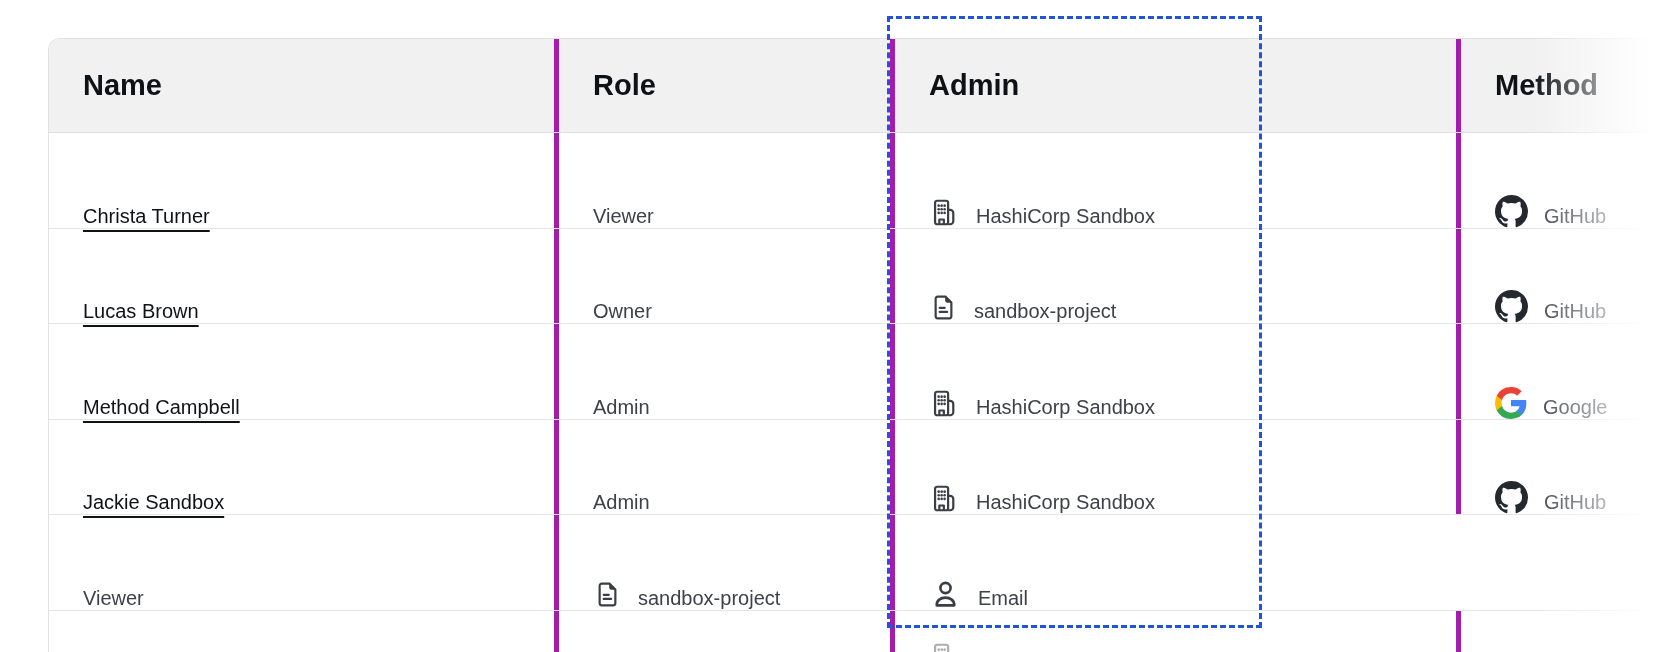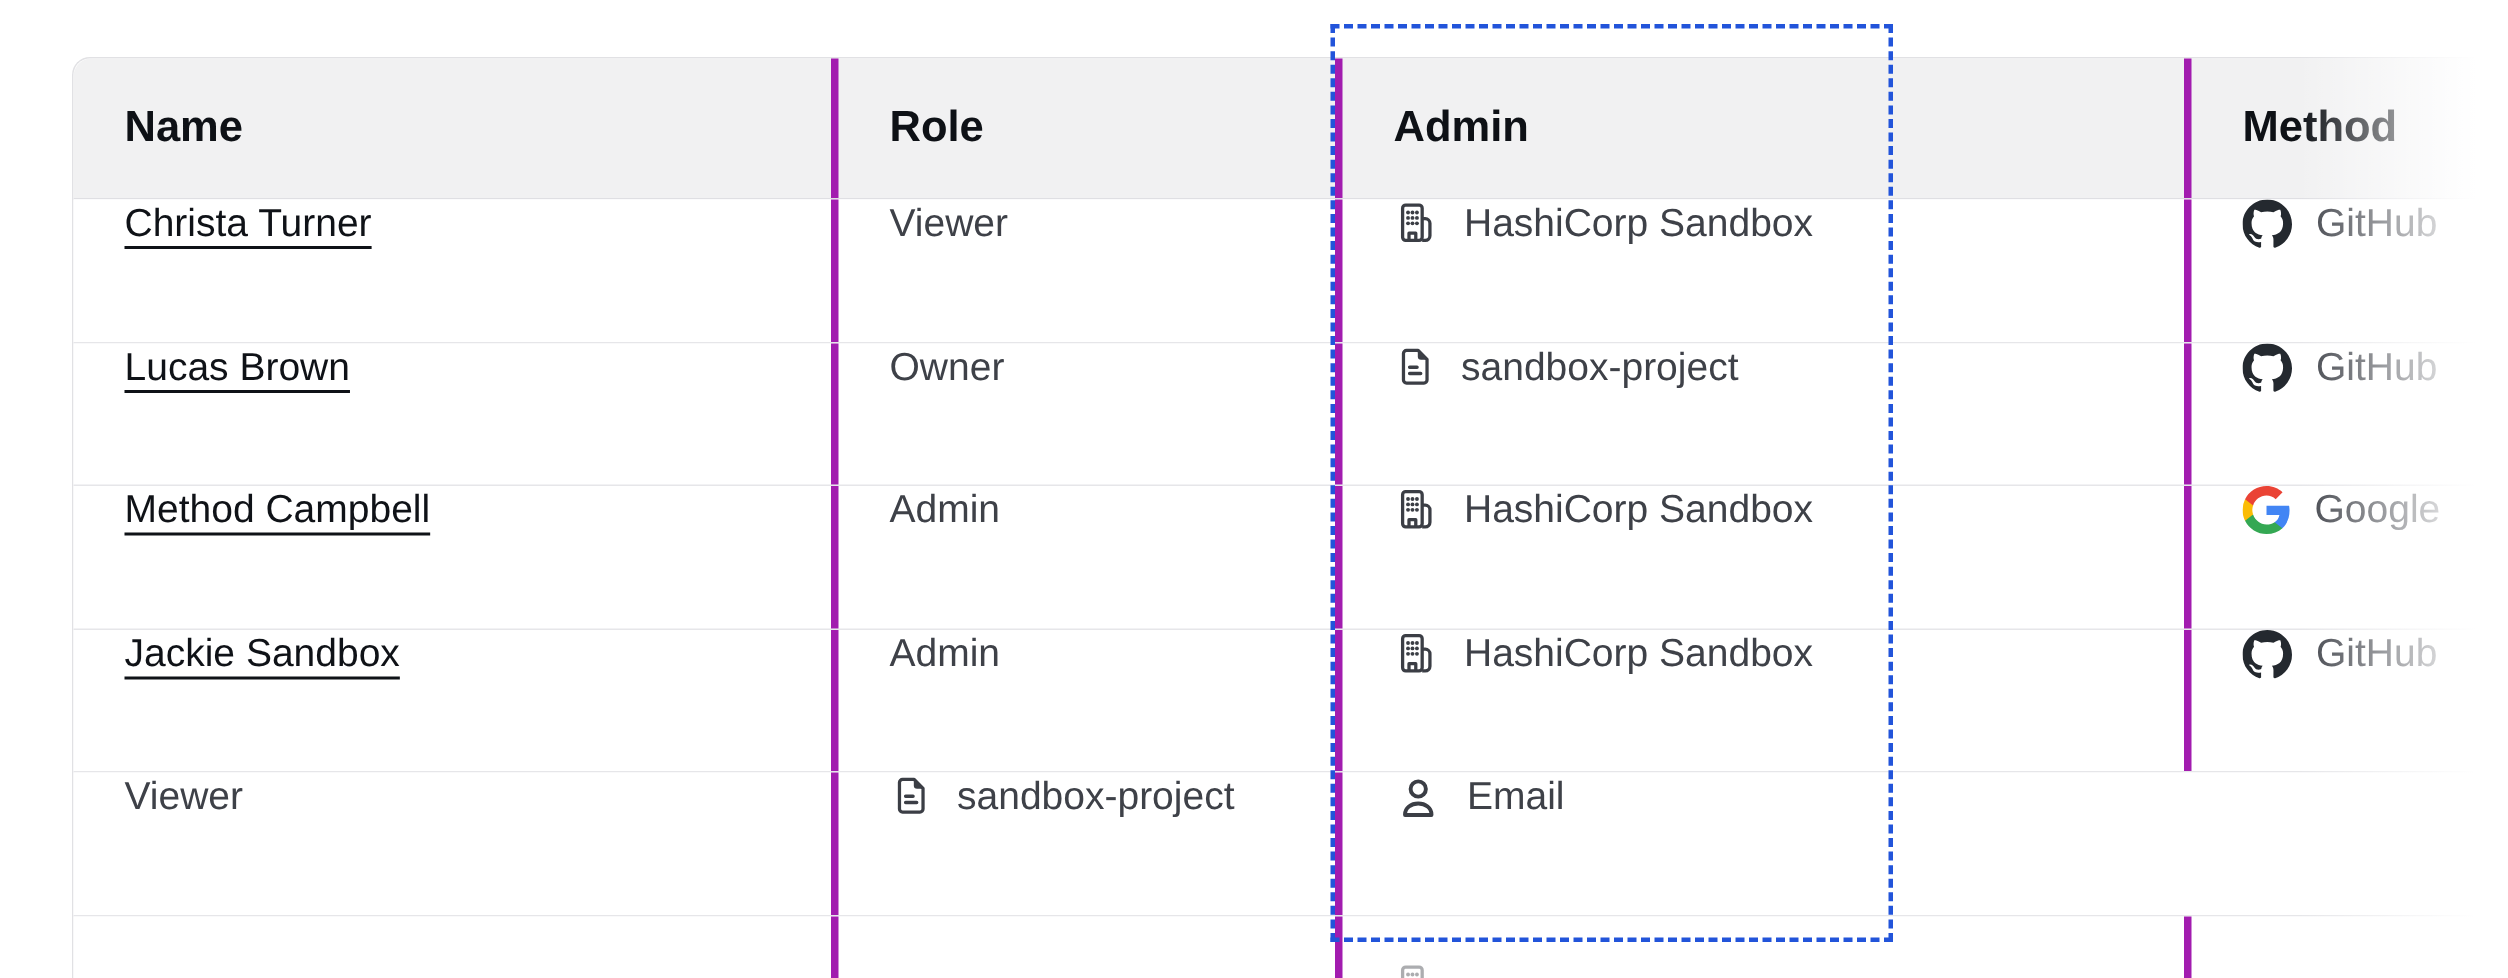--- a/index.html
+++ b/index.html
@@ -39,23 +39,23 @@
   .tr{
     display:grid;
     grid-template-columns:505px 336px 566px 1fr;
     height:95.5px;
     border-bottom:1px solid #e6e6e9;
     box-sizing:border-box;
     background:#ffffff;
   }
   .tr.partial{ height:60px; border-bottom:none; }
   .td{
-    display:flex;align-items:flex-start;
+    display:flex;align-items:flex-end;
     padding-left:34px;
-    font-size:26px;color:#3e4148;
+    font-size:20px;color:#3e4148;
     box-sizing:border-box;
     white-space:nowrap;
   }
   .name-link{
     color:#0f1217;
     text-decoration:underline;
     text-decoration-thickness:2px;
     text-underline-offset:7px;
     cursor:pointer;
   }

